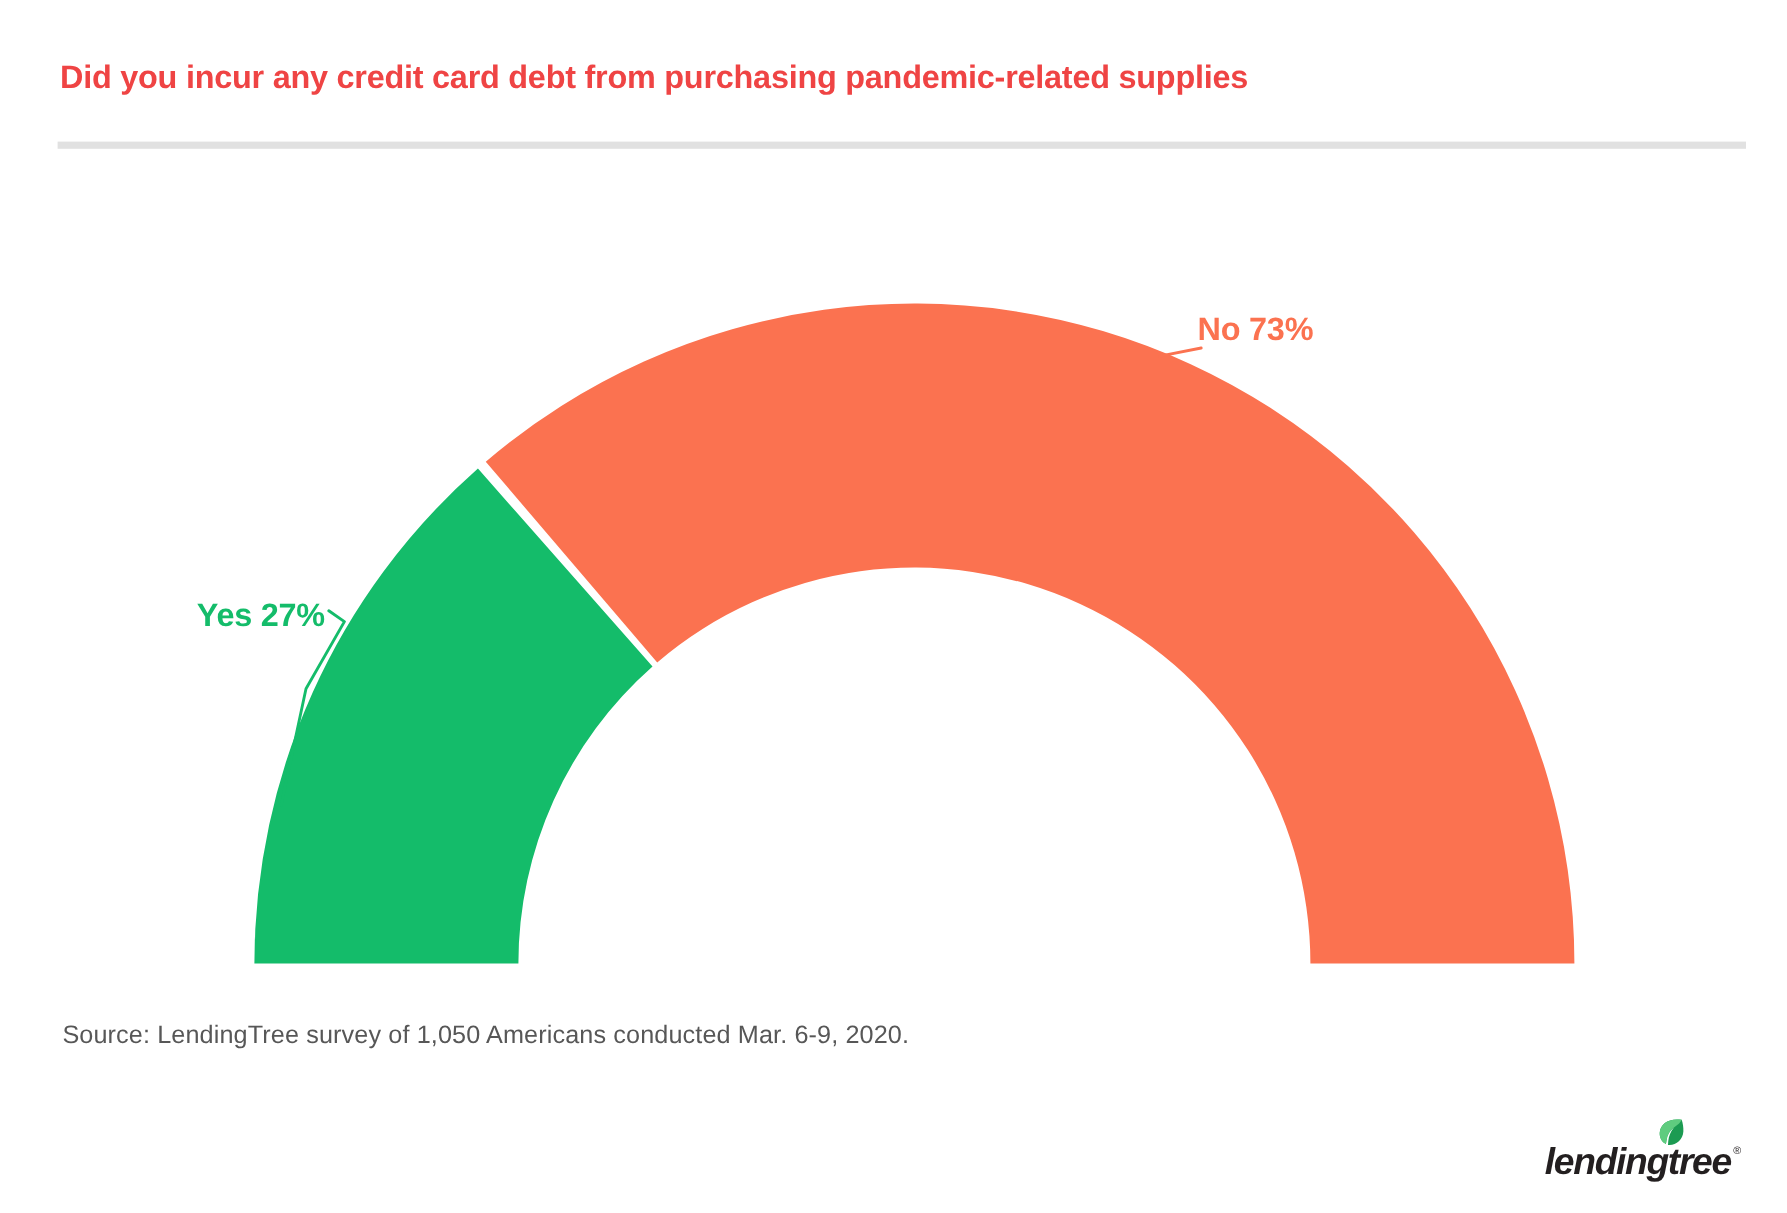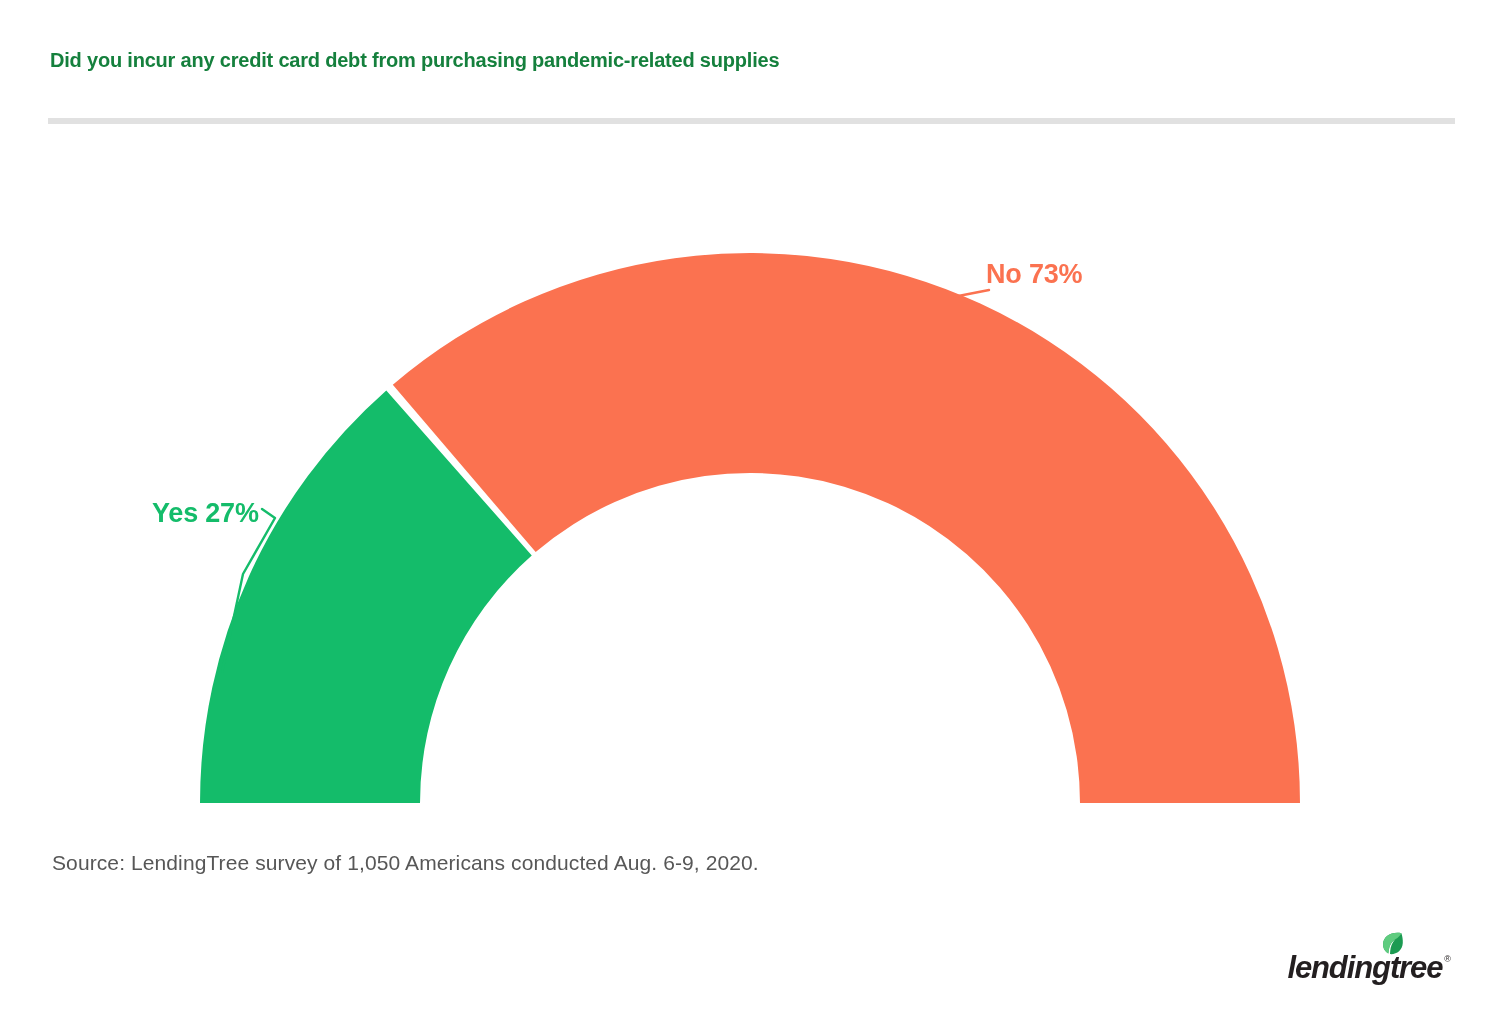--- a/index.html
+++ b/index.html
@@ -14,39 +14,39 @@
     overflow: hidden;
     font-family: "Liberation Sans", sans-serif;
     -webkit-font-smoothing: antialiased;
   }
 
   .chart-title {
     position: absolute;
     left: 50px;
     top: 48px;
     width: 1400px;
-    font-size: 20px;
+    font-size: 27px;
     font-weight: bold;
-    color: #15803d;
+    color: #ef4444;
     letter-spacing: -0.2px;
     line-height: 1.2;
   }
 
   .title-rule {
     position: absolute;
     left: 48px;
     top: 118px;
     width: 1407px;
     height: 6px;
     background: #e1e1e1;
   }
 
   .gauge-wrap {
     position: absolute;
-    left: 0;
+    left: 12px;
     top: 0;
     width: 1325px;
     height: 1011px;
     pointer-events: none;
     text-align: center;
   }
 
   .source-note {
     position: absolute;
     left: 52px;
@@ -108,21 +108,21 @@
     <path id="leader-no" fill="none" stroke="#fb7250" stroke-width="2.4" stroke-linecap="round" stroke-linejoin="round" d="M 989 290 L 954.5 296.8"></path>
 
     <path id="leader-yes" fill="none" stroke="#14bc6a" stroke-width="2.4" stroke-linecap="round" stroke-linejoin="round" d="M 262 509 L 275 518 L 243 574 L 222.2 671.4"></path>
 
     <text id="label-no" class="seg-label" x="986" y="283" fill="#fb7250">No 73%</text>
 
     <text id="label-yes" class="seg-label" x="152" y="522" fill="#14bc6a">Yes 27%</text>
   </svg>
 </div>
 
-<div class="source-note">Source: LendingTree survey of 1,050 Americans conducted Aug. 6-9, 2020.</div>
+<div class="source-note">Source: LendingTree survey of 1,050 Americans conducted Mar. 6-9, 2020.</div>
 
 <div class="brand-logo">
   <div class="brand-wordmark">lendingtree</div>
   <span class="brand-leaf">
     <svg width="26" height="26" viewBox="0 0 26 26">
       <path d="M22.4 2.2 C12.5 0.6 4.6 4.8 4.1 12.9 C3.9 16.6 5.6 19.6 7.6 21.2 L9.3 22.4 L9.8 19.0 C10.4 14.6 12.4 11.1 16.0 8.6 C13.2 12.0 11.6 15.6 11.2 20.0 L11.0 23.1 C17.6 23.7 23.3 19.3 23.8 12.0 C24.0 8.7 23.4 5.2 22.4 2.2 Z" fill="#1c9b52"></path>
       <path d="M22.4 2.2 C12.5 0.6 4.6 4.8 4.1 12.9 C3.9 16.6 5.6 19.6 7.6 21.2 L9.3 22.4 L9.8 19.0 C10.4 14.6 12.4 11.1 16.0 8.6 C19.6 6.1 21.6 4.3 22.4 2.2 Z" fill="#5fcc7f"></path>
     </svg>
   </span>
   <span class="brand-tm">®</span>

